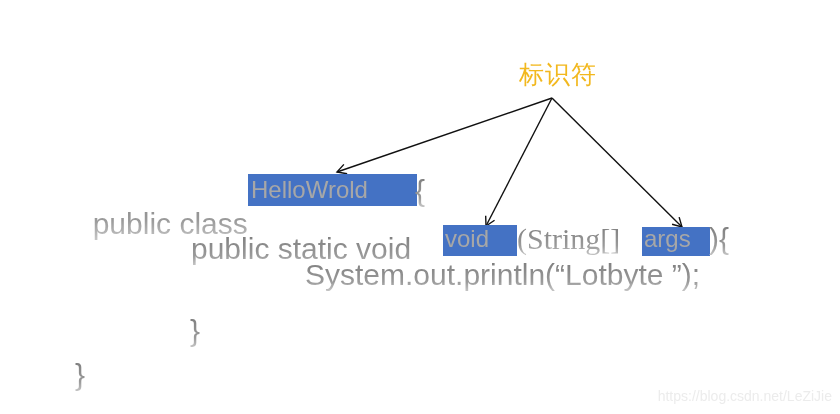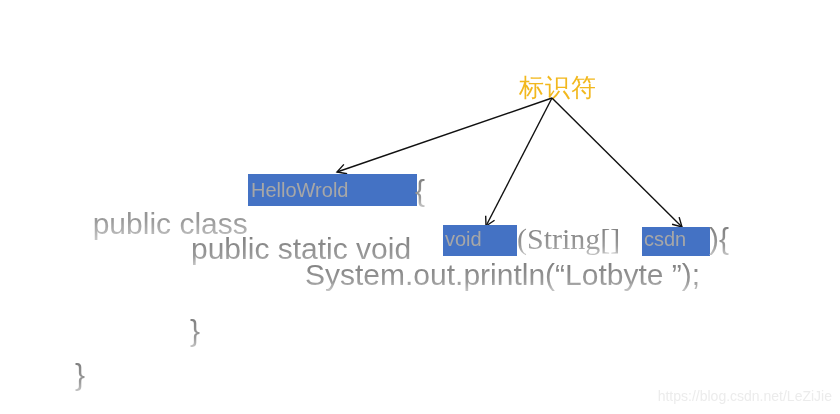--- a/index.html
+++ b/index.html
@@ -10,41 +10,40 @@
       overflow: hidden;
       font-family: "Liberation Sans", "DejaVu Sans", sans-serif;
     }
     .label {
       position: absolute;
       left: 519px; top: 58px;
       font-family: "DejaVu Sans", sans-serif;
       font-size: 25px;
       color: #f2b81e;
       letter-spacing: 1px;
-      margin-top: 13px;
     }
     svg.arrows { position: absolute; left: 0; top: 0; }
     .code-line {
       position: absolute;
       font-size: 30px;
       color: #8a8a8a;
       white-space: pre;
       line-height: 34px;
       background: linear-gradient(#7a7a7a, #9a9a9a 70%, #c8c8c8);
       -webkit-background-clip: text;
       background-clip: text;
       -webkit-text-fill-color: transparent;
     }
     .hl {
       position: absolute;
       background: #4472c4;
     }
     .hl-text {
       position: absolute;
-      font-size: 20px;
+      font-size: 24px;
       line-height: 34px;
       color: #a7a7a7;
       white-space: pre;
     }
     .watermark {
       position: absolute;
       right: 8px; bottom: 10px;
       font-size: 14px;
       color: #ececec;
     }
@@ -71,21 +70,21 @@
 
 <div class="code-line" style="left:76px; top:173px;">
   <span>public class </span>
 </div>
 <div class="hl-text" style="left:251px; top:173px;">HelloWrold</div>
 <div class="code-line" style="left:415px; top:174px;">{</div>
 
 <div class="code-line" style="left:191px; top:232px;">public static void </div>
 <div class="hl-text" style="left:445px; top:222px;">void</div>
 <div class="code-line" style="left:517px; top:222px;font-family:Liberation Serif, serif;">(String[] </div>
-<div class="hl-text" style="left:644px; top:222px;">csdn</div>
+<div class="hl-text" style="left:644px; top:222px;">args</div>
 <div class="code-line" style="left:709px; top:222px;">){</div>
 
 <div class="code-line" style="left:305px; top:258px;">System.out.println(“Lotbyte ”);</div>
 
 <div class="code-line" style="left:190px; top:314px;">}</div>
 
 <div class="code-line" style="left:75px; top:358px;">}</div>
 
 <div class="watermark">https://blog.csdn.net/LeZiJie</div>
 

